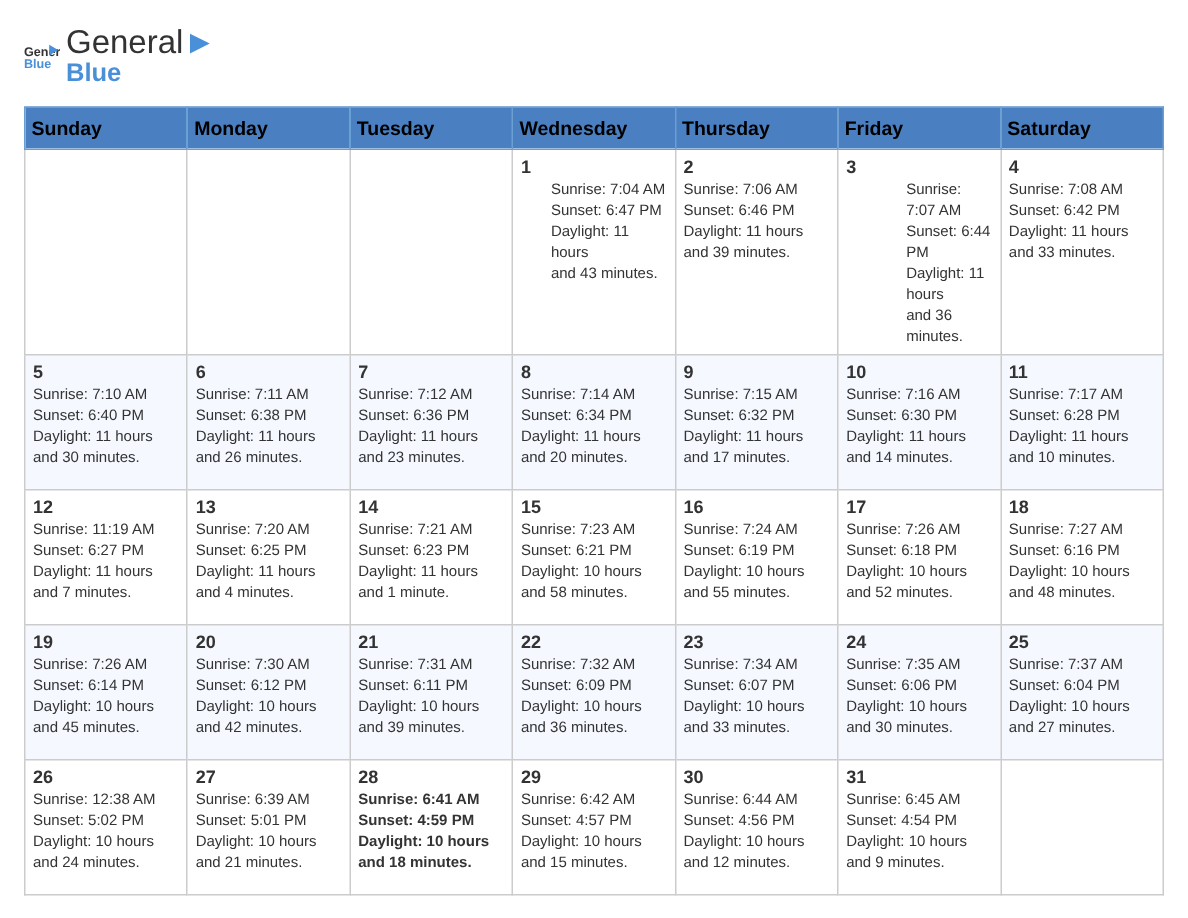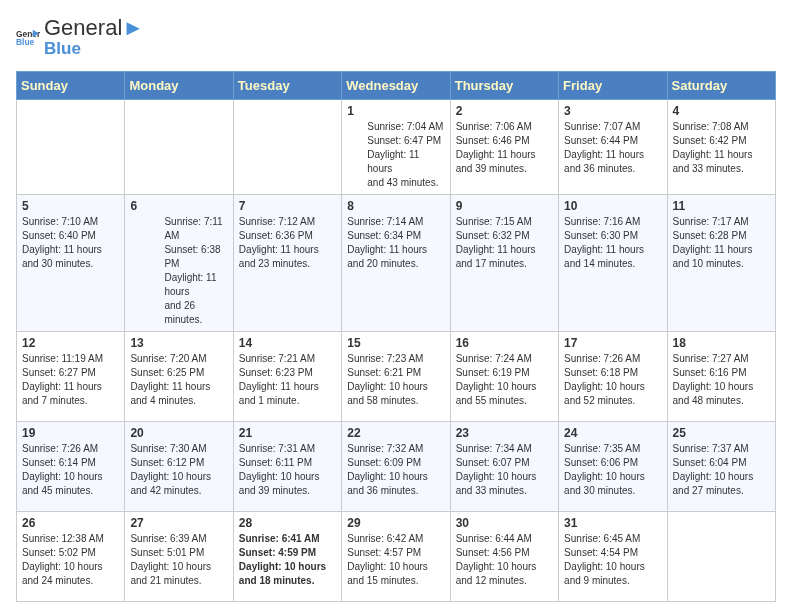--- a/index.html
+++ b/index.html
@@ -38,21 +38,21 @@
       font-weight: normal;
       color: #555;
     }
     .calendar {
       width: 100%;
       border-collapse: collapse;
       border: 1px solid #ccc;
     }
     .calendar th {
       background-color: #4a7fc1;
-      color: #fef9c3;
+      color: #000000;
       font-size: 13px;
       font-weight: bold;
       padding: 6px 4px;
       text-align: left;
       border: 1px solid #6a9fd1;
       margin-top: 21px;
     }
     .calendar td {
       vertical-align: top;
       border: 1px solid #ccc;
@@ -127,21 +127,21 @@
         </td>
         <td>
           <div class="day-number">2</div>
           <div class="day-info" style="white-space: pre-line;">Sunrise: 7:06 AM
 Sunset: 6:46 PM
 Daylight: 11 hours
 and 39 minutes.</div>
         </td>
         <td>
           <div class="day-number">3</div>
-          <div class="day-info" style="white-space: pre-line;">Sunrise: 7:07 AM
+          <div class="day-info" style="white-space: pre-line; margin-left: 40px;">Sunrise: 7:07 AM
 Sunset: 6:44 PM
 Daylight: 11 hours
 and 36 minutes.</div>
         </td>
         <td>
           <div class="day-number">4</div>
           <div class="day-info" style="white-space: pre-line;">Sunrise: 7:08 AM
 Sunset: 6:42 PM
 Daylight: 11 hours
 and 33 minutes.</div>
@@ -150,21 +150,21 @@
       <tr>
         <td>
           <div class="day-number">5</div>
           <div class="day-info" style="white-space: pre-line;">Sunrise: 7:10 AM
 Sunset: 6:40 PM
 Daylight: 11 hours
 and 30 minutes.</div>
         </td>
         <td>
           <div class="day-number">6</div>
-          <div class="day-info" style="white-space: pre-line; margin-left: 34px;">Sunrise: 7:11 AM
+          <div class="day-info" style="white-space: pre-line;">Sunrise: 7:11 AM
 Sunset: 6:38 PM
 Daylight: 11 hours
 and 26 minutes.</div>
         </td>
         <td>
           <div class="day-number">7</div>
           <div class="day-info" style="white-space: pre-line;">Sunrise: 7:12 AM
 Sunset: 6:36 PM
 Daylight: 11 hours
 and 23 minutes.</div>

